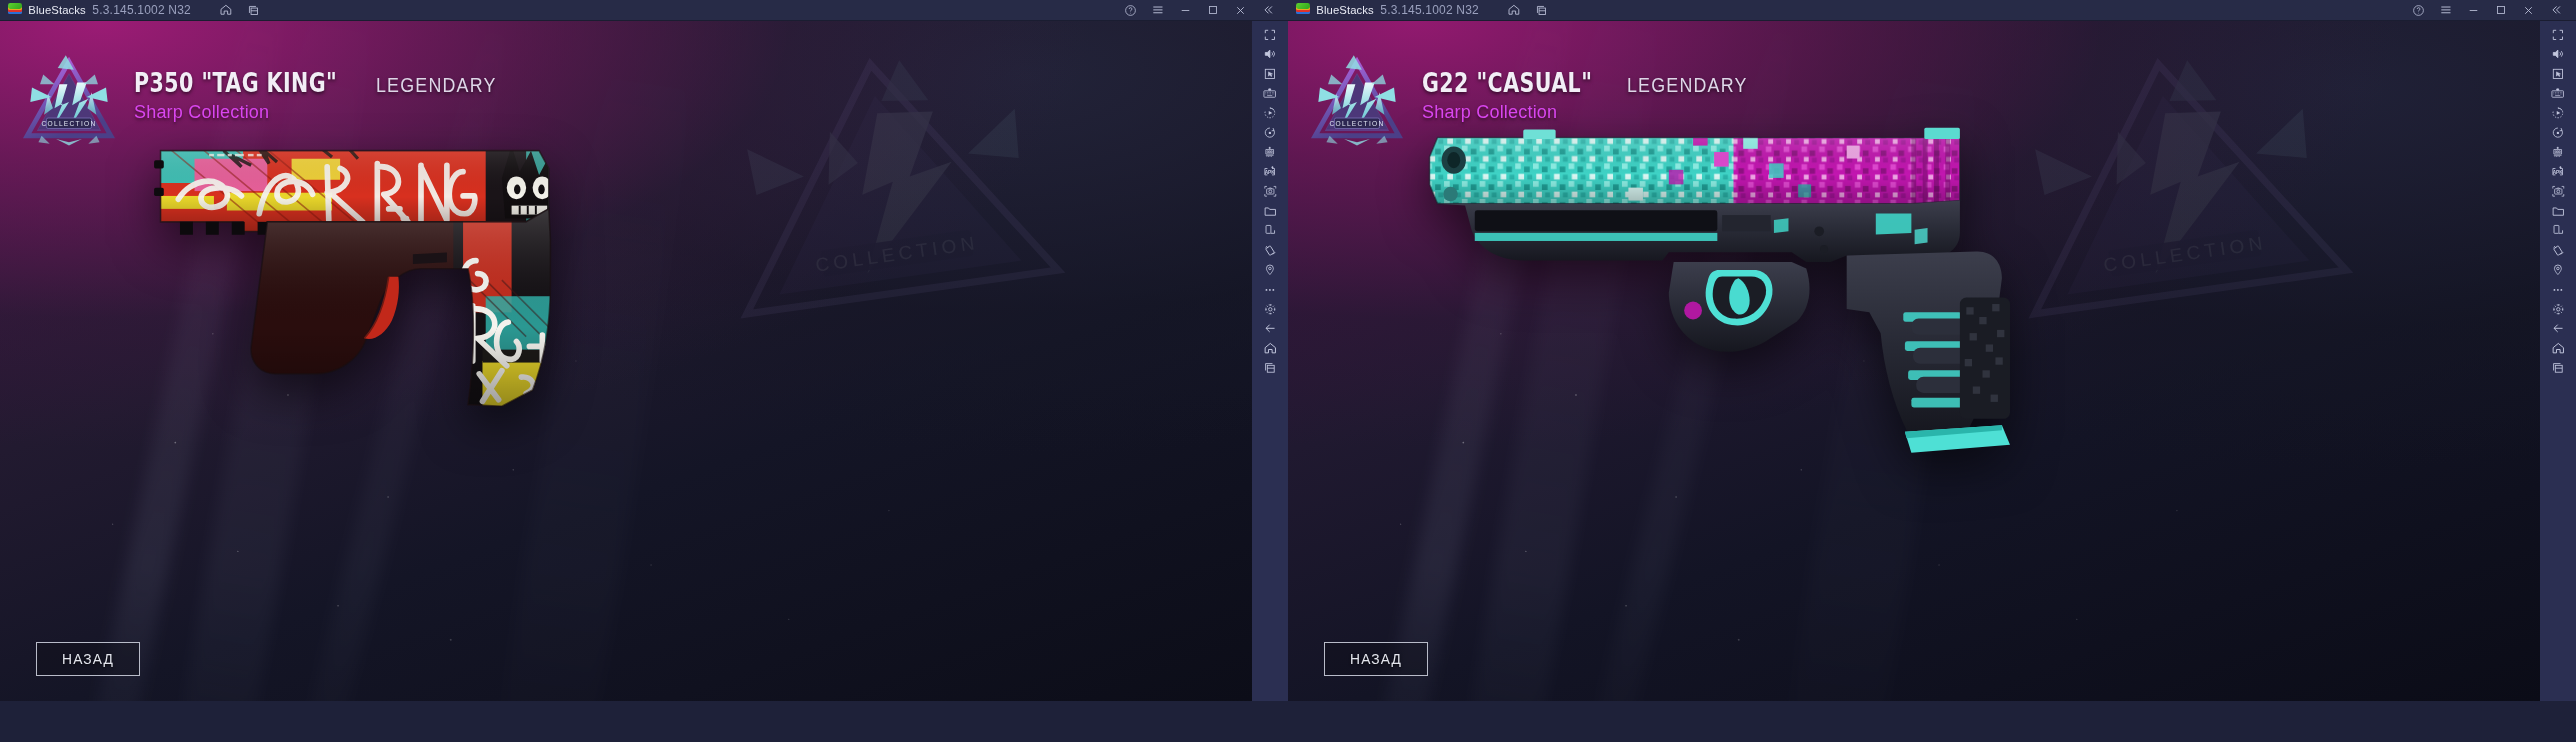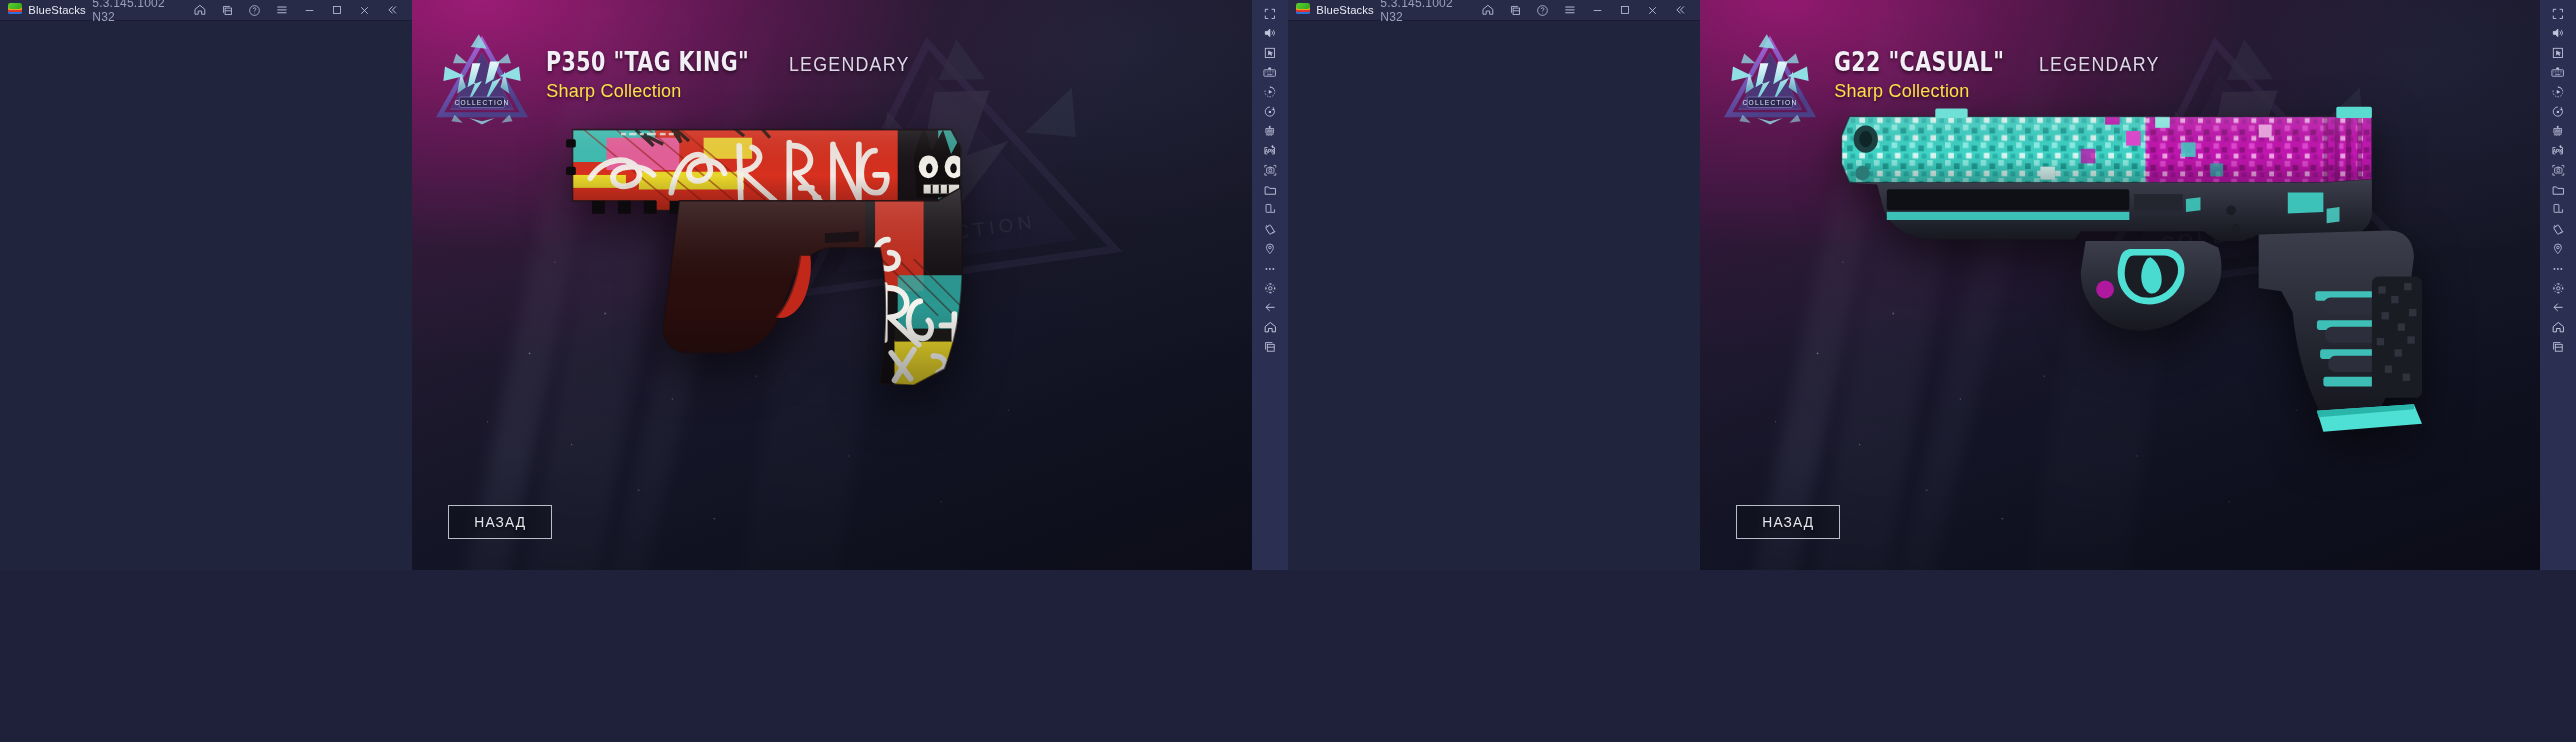--- a/index.html
+++ b/index.html
@@ -5,21 +5,21 @@
   * { margin:0; padding:0; box-sizing:border-box; }
   html, body {
     width:2576px; height:743px;
     background:#1e2139;
     font-family:"Liberation Sans", sans-serif;
     overflow:hidden;
   }
   .desktop { position:relative; width:2576px; height:743px; display:flex; }
 
   
-  .bs-window { position:relative; height:570px; display:flex; flex-direction:row; background:#21243d; }
+  .bs-window { position:relative; height:701px; display:flex; flex-direction:column; background:#21243d; }
   .bs-window.left  { width:1288px; }
   .bs-window.right { width:1288px; }
 
   
   .titlebar {
     height:21px; flex:0 0 21px; background:#272b47;
     display:flex; align-items:center; padding:0 6.5px 0 8px;
     border-bottom:0.8px solid #1a1d31;
   }
   .bs-logo { width:13.8px; height:13.8px; position:relative; margin-right:6.5px; flex:0 0 13.8px; }
@@ -97,33 +97,33 @@
     font-size:26px; font-weight:bold; color:#f2eef6; letter-spacing:0.5px;
     transform:scaleX(.88); transform-origin:left center;
     text-shadow:0 1.6px 4px rgba(0,0,0,.55);
   }
   .skin-rarity {
     font-size:19.4px; color:#ded7e8; letter-spacing:1.3px; margin-left:11.3px;
     transform:scaleX(.92); transform-origin:left center;
     text-shadow:0 1.6px 4px rgba(0,0,0,.55);
   }
   .skin-collection {
-    margin-top:4px; font-size:18px; color:#fde047; letter-spacing:0.2px;
+    margin-top:4px; font-size:18px; color:#d946ef; letter-spacing:0.2px;
     text-shadow:0 1.6px 3.2px rgba(0,0,0,.5);
   }
 
   
   .weapon-wrap { position:absolute; z-index:3; }
   .weapon-wrap.p350 { left:146px; top:97px; width:550px; height:405px; }
   .weapon-wrap.g22  { left:138px; top:89px; width:615px; height:380px; }
   .weapon-wrap svg { width:100%; height:100%; filter:drop-shadow(0 18px 22.7px rgba(0,0,0,.55)); }
 
   
   .back-btn {
-    position:absolute; left:36px; bottom:31px; z-index:5;
+    position:absolute; left:36px; bottom:25px; z-index:5;
     width:104px; height:34px; border:1.6px solid #b9bcc9;
     background:rgba(12,12,20,.30);
     display:flex; align-items:center; justify-content:center;
     color:#e4e6ee; font-size:13.8px; letter-spacing:1.1px;
     text-shadow:0 0.8px 2.4px rgba(0,0,0,.7);
   }
 
   
   .toolbar {
     width:36px; flex:0 0 36px; background:#2b2f52;

